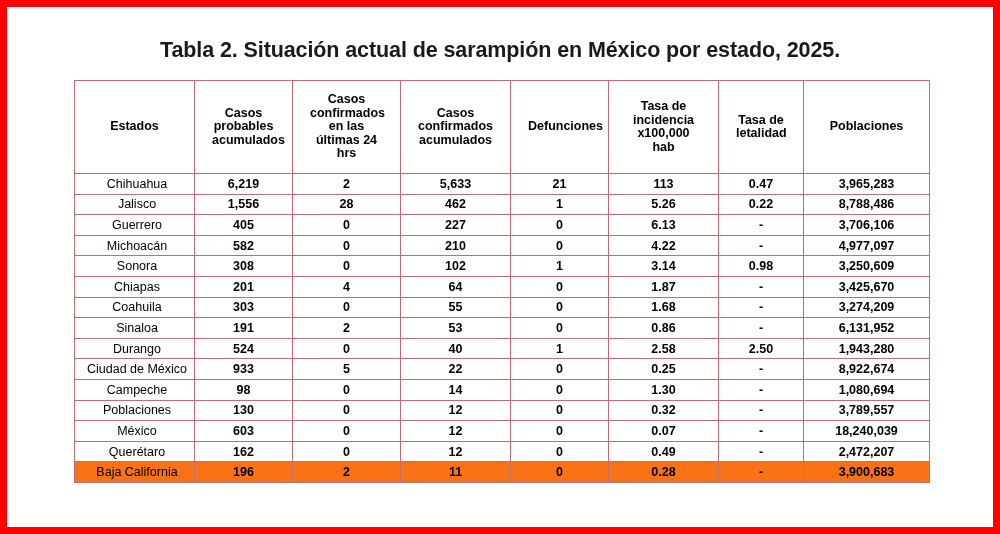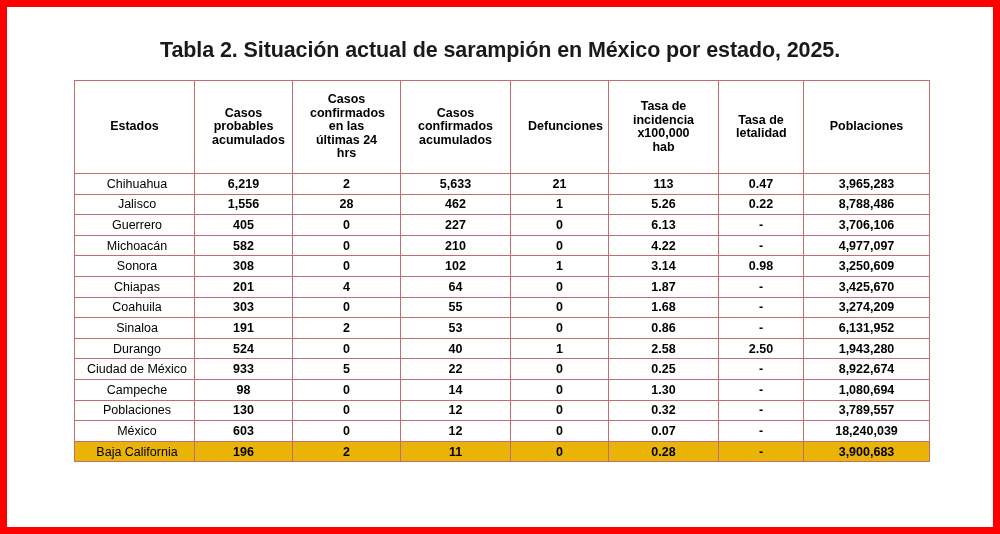--- a/index.html
+++ b/index.html
@@ -110,21 +110,21 @@
     font-weight: bold;
     font-size: 12.5px;
   }
   table.data tbody td.state {
     text-align: center;
     padding-left: 5px;
     font-weight: normal;
     margin-left: 28px;
   }
   tr.highlight td {
-    background: #eab308;
+    background: #f97316;
   }
   
   col.c0 { width: 120px; }
   col.c1 { width: 98px; }
   col.c2 { width: 108px; }
   col.c3 { width: 110px; }
   col.c4 { width: 98px; }
   col.c5 { width: 110px; }
   col.c6 { width: 85px; }
   col.c7 { width: 126px; }
@@ -288,20 +288,30 @@
           <tr>
               <td class="state">México</td>
               <td>603</td>
               <td>0</td>
               <td>12</td>
               <td>0</td>
               <td>0.07</td>
               <td>-</td>
               <td>18,240,039</td>
             </tr>
+          <tr>
+              <td class="state">Querétaro</td>
+              <td>162</td>
+              <td>0</td>
+              <td>12</td>
+              <td>0</td>
+              <td>0.49</td>
+              <td>-</td>
+              <td>2,472,207</td>
+            </tr>
           <tr class="highlight">
               <td class="state">Baja California</td>
               <td>196</td>
               <td>2</td>
               <td>11</td>
               <td>0</td>
               <td>0.28</td>
               <td>-</td>
               <td>3,900,683</td>
             </tr>

